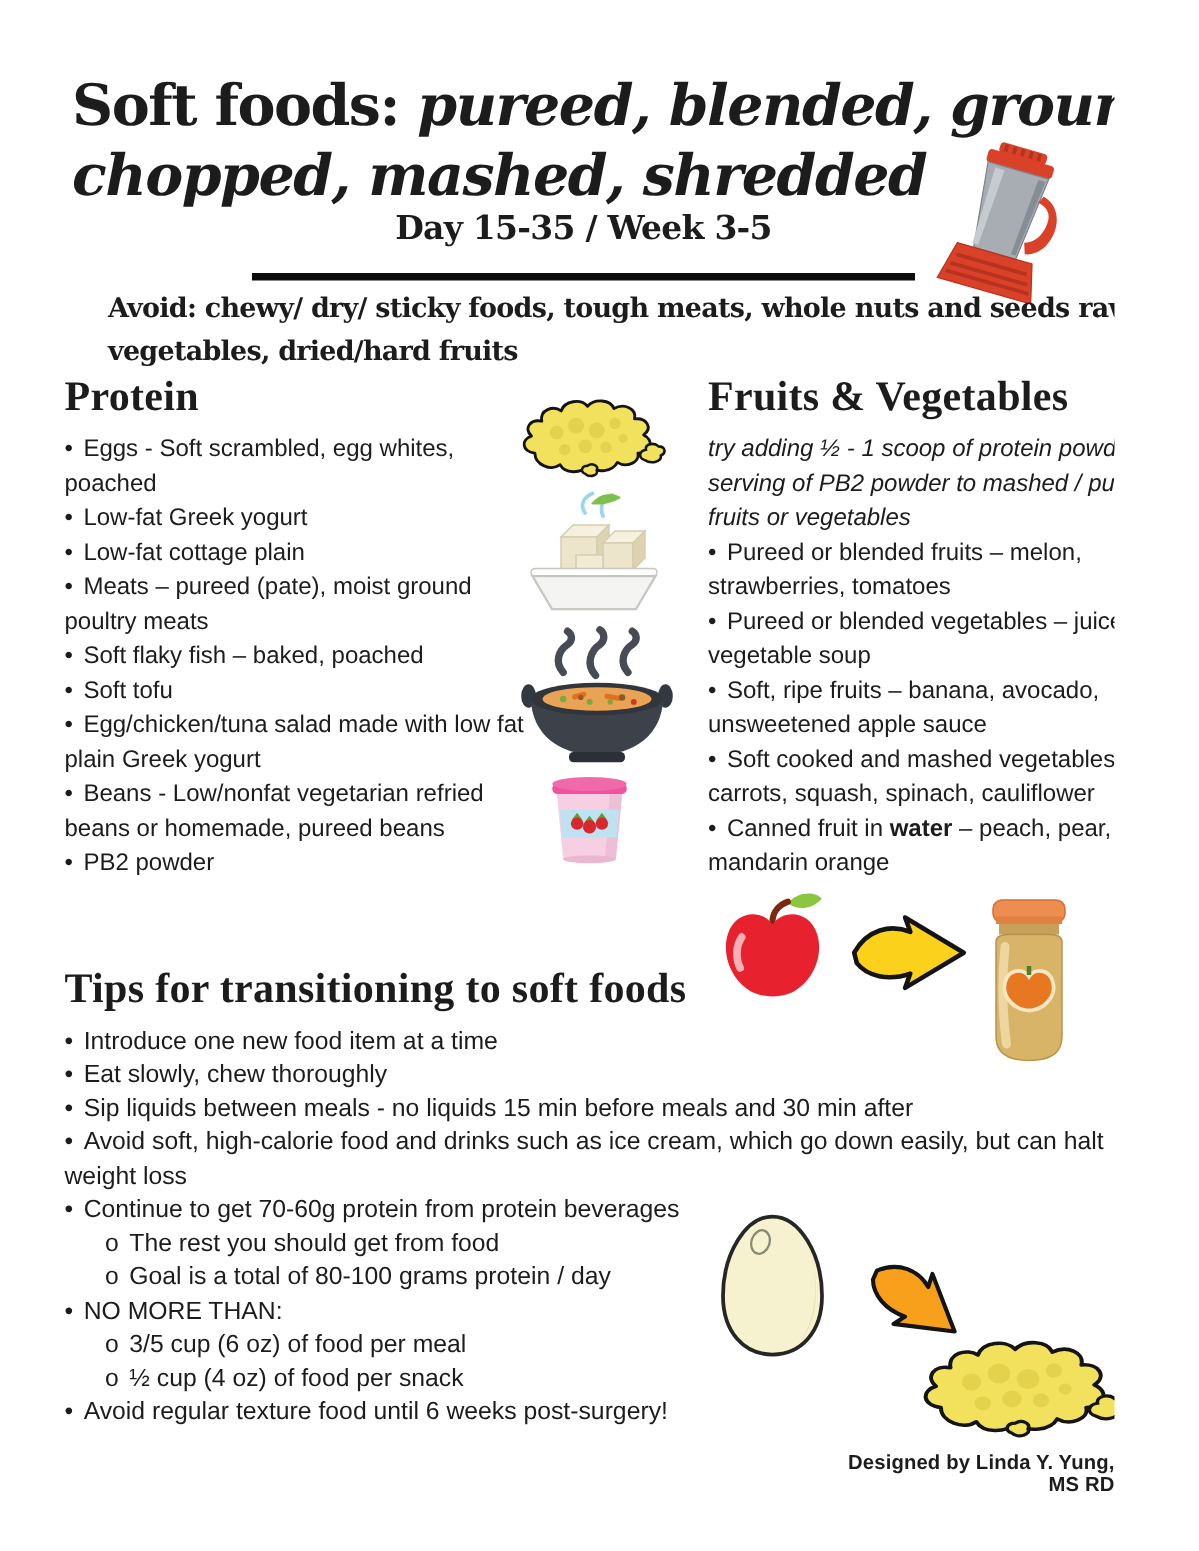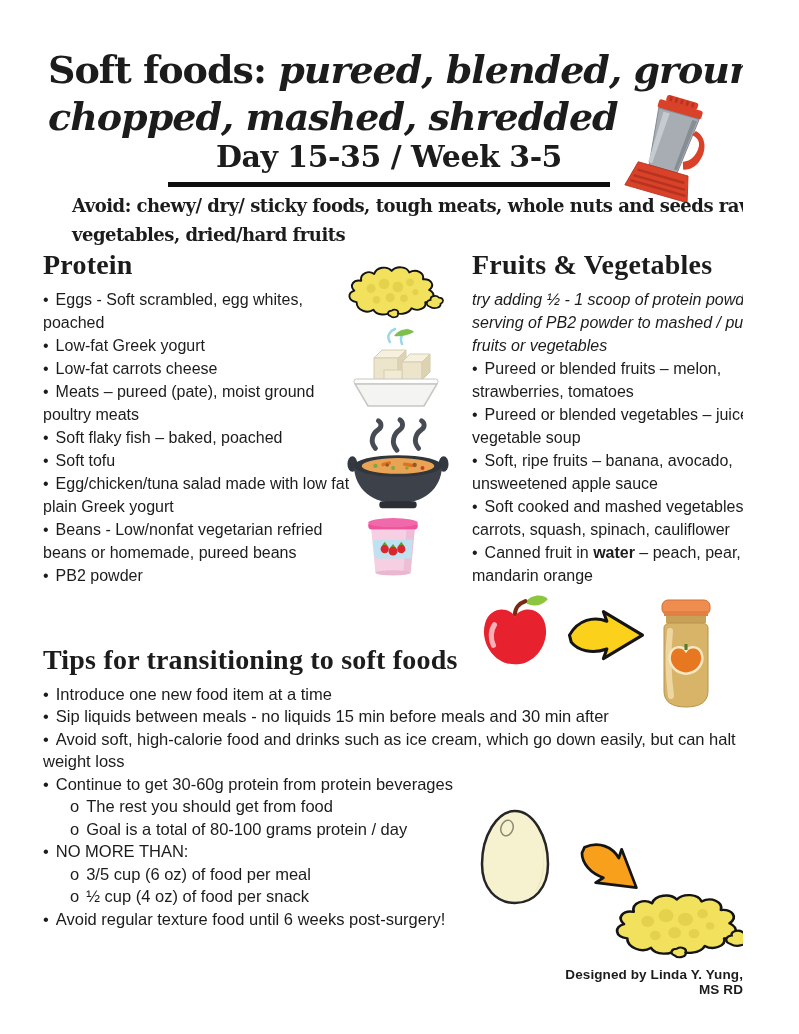--- a/index.html
+++ b/index.html
@@ -10,21 +10,21 @@
   }
   
   .title {
     position:absolute; left:48px; top:46px; width:745px;
     font-family:"DejaVu Serif", serif; font-weight:bold;
     font-size:38px; line-height:47px; letter-spacing:-1px; white-space:nowrap;
   }
   .title .it { font-style:italic; }
   .subtitle {
     position:absolute; left:168px; top:139px; width:442px; text-align:center;
-    font-family:"DejaVu Serif", serif; font-weight:bold; font-size:30px; letter-spacing:-0.5px;
+    font-family:"DejaVu Serif", serif; font-weight:bold; font-size:22px; letter-spacing:-0.5px;
   }
   .subtitle-underline {
     position:absolute; left:168px; top:182px; width:442px; height:5px; background:#0d0d0d;
   }
   .avoid {
     position:absolute; left:72px; top:191px; width:702px;
     font-family:"DejaVu Serif", serif; font-weight:bold;
     font-size:18px; line-height:29px; letter-spacing:-0.5px;
   }
   
@@ -90,21 +90,21 @@
   <div class="subtitle">Day 15-35 / Week 3-5</div>
   <div class="subtitle-underline"></div>
 
   <div class="avoid">Avoid: chewy/ dry/ sticky foods, tough meats, whole nuts and seeds raw vegetables, dried/hard fruits</div>
 
   <section class="col-protein">
     <h2>Protein</h2>
     <div class="list">
         <div class="li"><span class="marker">•</span><span>Eggs - Soft scrambled, egg whites, poached</span></div>
         <div class="li"><span class="marker">•</span><span>Low-fat Greek yogurt</span></div>
-        <div class="li"><span class="marker">•</span><span>Low-fat carrots cheese</span></div>
+        <div class="li"><span class="marker">•</span><span>Low-fat cottage plain</span></div>
         <div class="li"><span class="marker">•</span><span>Meats – pureed (pate), moist ground poultry meats</span></div>
         <div class="li"><span class="marker">•</span><span>Soft flaky fish – baked, poached</span></div>
         <div class="li"><span class="marker">•</span><span>Soft tofu</span></div>
         <div class="li"><span class="marker">•</span><span>Egg/chicken/tuna salad made with low fat plain Greek yogurt</span></div>
         <div class="li"><span class="marker">•</span><span>Beans - Low/nonfat vegetarian refried beans or homemade, pureed beans</span></div>
         <div class="li"><span class="marker">•</span><span>PB2 powder</span></div>
       </div>
   </section>
 
   <svg class="art svg-eggs1" width="100" height="58" viewBox="0 0 130 76">
@@ -205,23 +205,24 @@
     <path d="M12,29 C12,25 16,24 20,24 L48,24 C52,24 56,25 56,29 L56,92 C56,103 48,108 34,108 C20,108 12,103 12,92 Z" fill="#d8b468" stroke="#b6934c" stroke-width="1"></path>
     <path d="M18,32 C16,52 16,75 19,97" fill="none" stroke="#f3dfae" stroke-width="6" stroke-linecap="round" opacity="0.8"></path>
     <path d="M34,52 C30,46 20,47 18,56 C16,64 22,72 30,74 C33,75 35,75 38,74 C46,72 52,64 50,56 C48,47 38,46 34,52 Z" fill="#e87722" stroke="#f6e7c3" stroke-width="2.5"></path>
     <line x1="34" y1="51" x2="34" y2="45" stroke="#4f7d2a" stroke-width="3"></line>
   </svg>
 
   <section class="tips">
     <h2>Tips for transitioning to soft foods</h2>
     <div class="list">
         <div class="li"><span class="marker">•</span><span>Introduce one new food item at a time</span></div>
+        <div class="li"><span class="marker">•</span><span>Eat slowly, chew thoroughly</span></div>
         <div class="li"><span class="marker">•</span><span>Sip liquids between meals - no liquids 15 min before meals and 30 min after</span></div>
         <div class="li"><span class="marker">•</span><span>Avoid soft, high-calorie food and drinks such as ice cream, which go down easily, but can halt weight loss</span></div>
-        <div class="li"><span class="marker">•</span><span>Continue to get 30-60g protein from protein beverages</span></div>
+        <div class="li"><span class="marker">•</span><span>Continue to get 70-60g protein from protein beverages</span></div>
         <div class="li sub"><span class="marker">o</span><span>The rest you should get from food</span></div>
         <div class="li sub"><span class="marker">o</span><span>Goal is a total of 80-100 grams protein / day</span></div>
         <div class="li"><span class="marker">•</span><span>NO MORE THAN:</span></div>
         <div class="li sub"><span class="marker">o</span><span>3/5 cup (6 oz) of food per meal</span></div>
         <div class="li sub"><span class="marker">o</span><span>½ cup (4 oz) of food per snack</span></div>
         <div class="li"><span class="marker">•</span><span>Avoid regular texture food until 6 weeks post-surgery!</span></div>
       </div>
   </section>
 
   <svg class="art svg-egg" width="76" height="98" viewBox="0 0 76 98">

